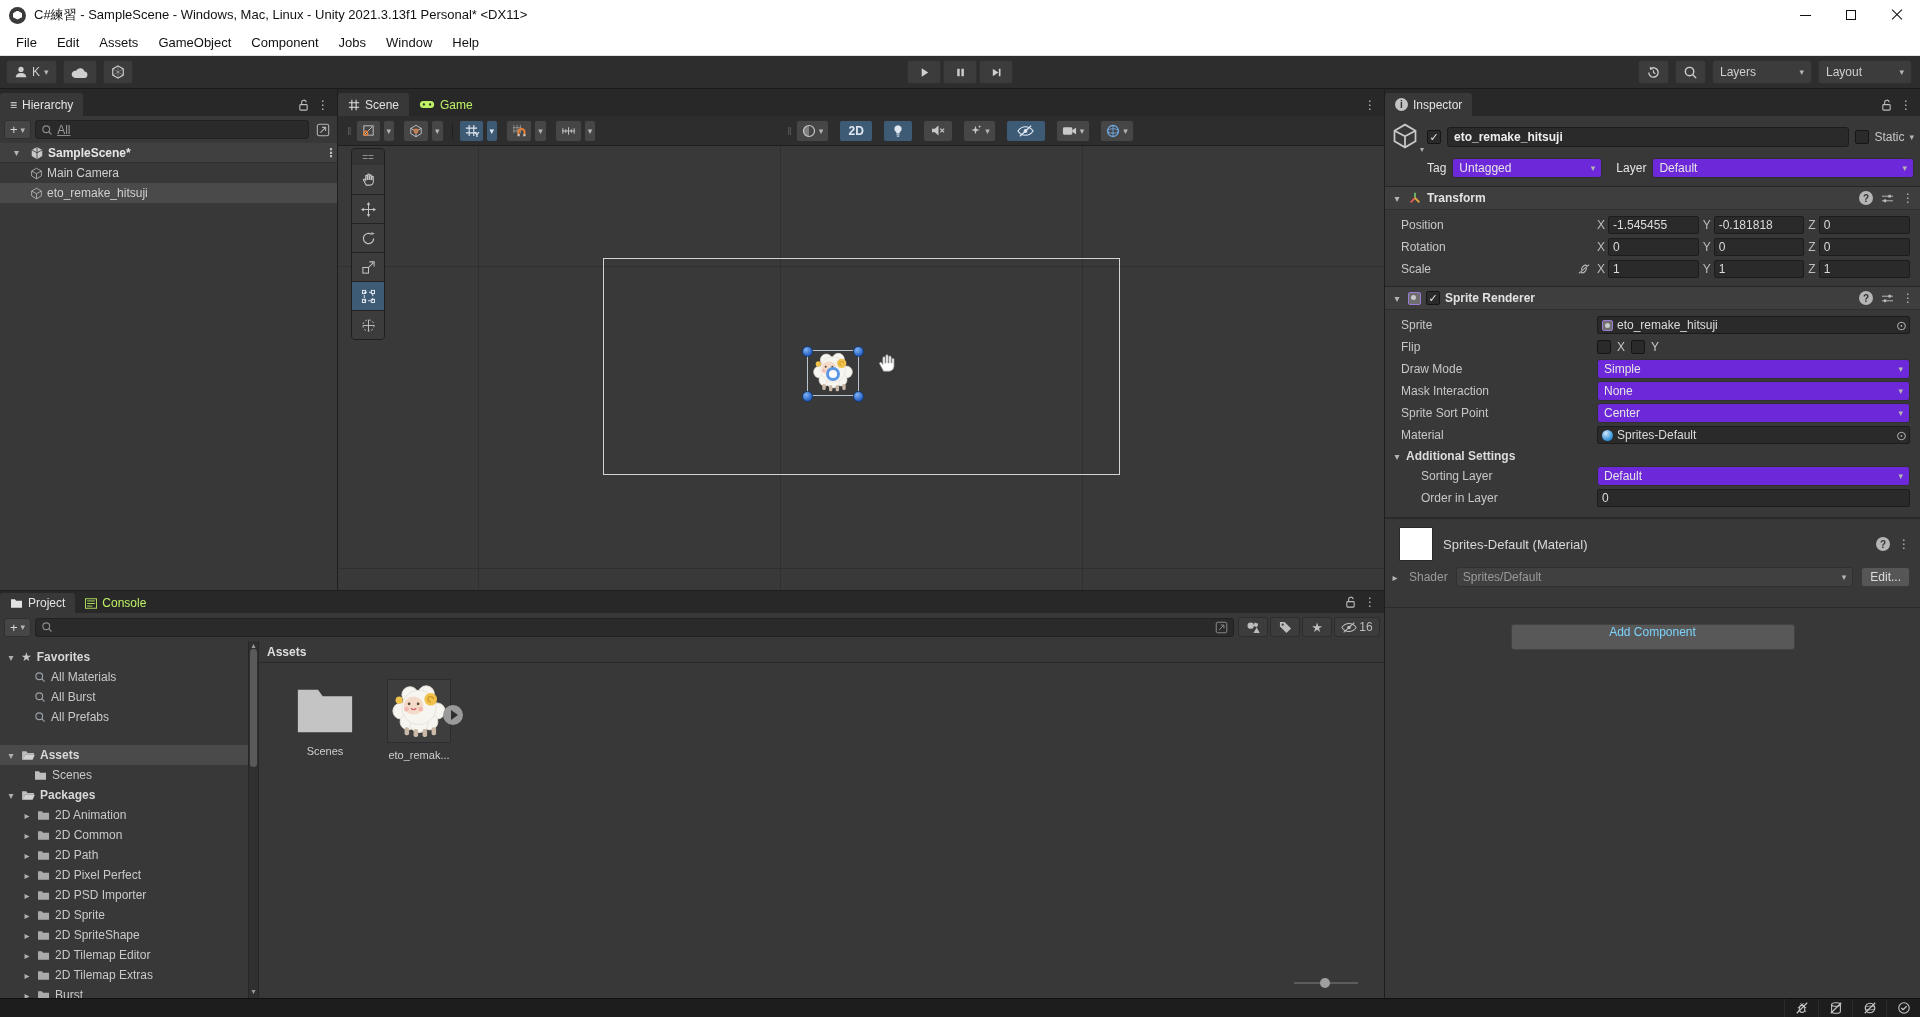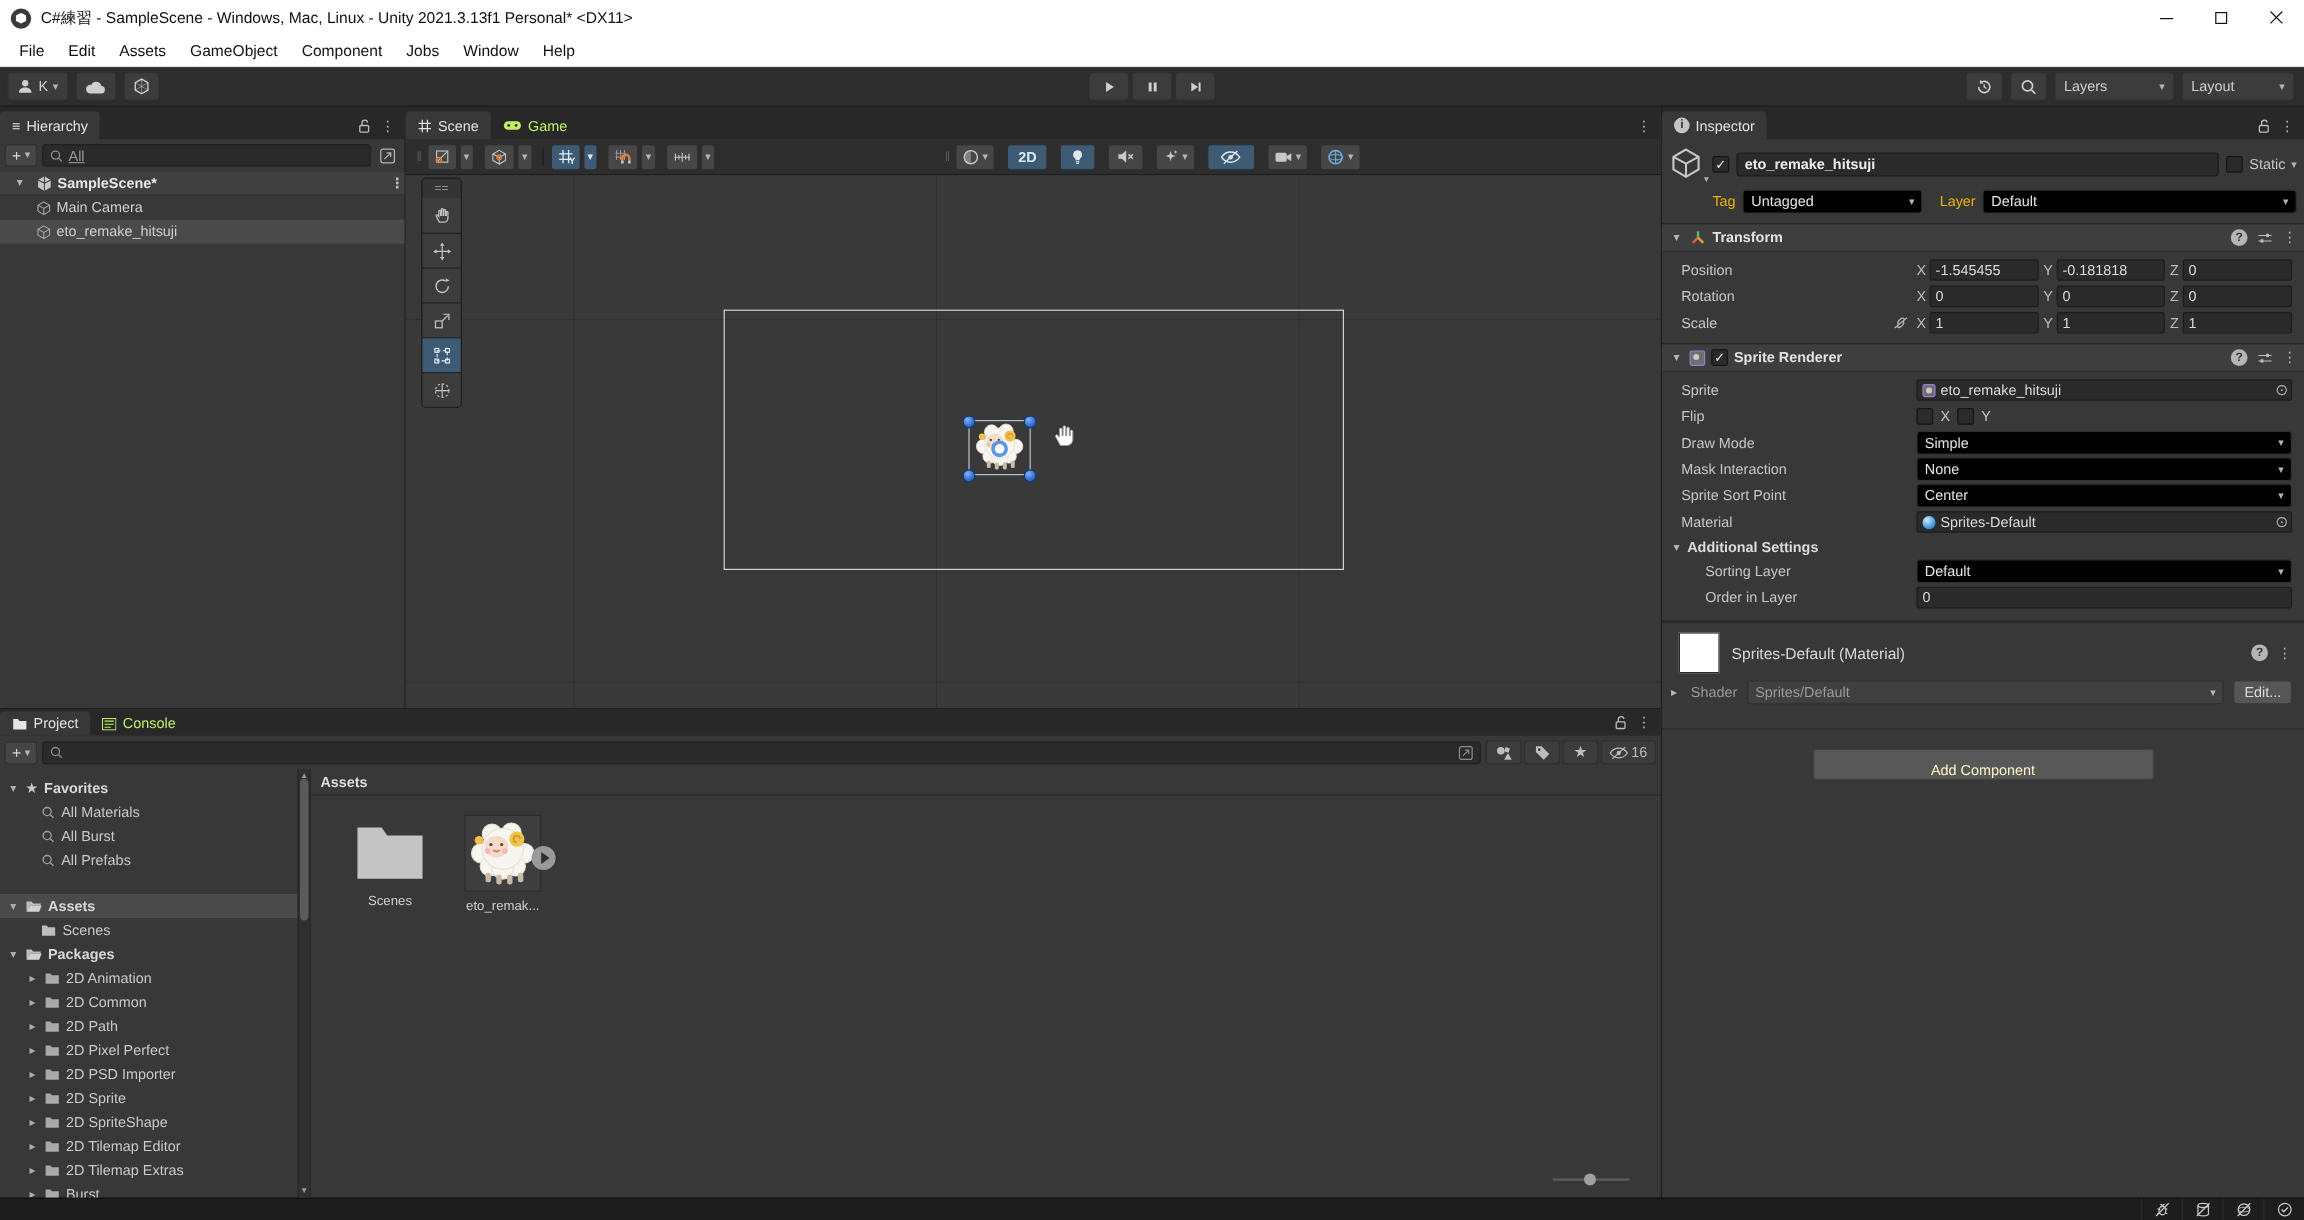--- a/index.html
+++ b/index.html
@@ -124,23 +124,23 @@
 
   
   .insp-scroll { flex:1; overflow:hidden; display:flex; flex-direction:column;}
   .go-header { padding:6px 6px 4px 6px; display:flex; align-items:center; gap:6px; }
   .go-icon { width:30px; height:30px; position:relative; color:#c8c8c8; flex:0 0 auto;}
   .go-icon .mini-caret { position:absolute; right:-3px; bottom:-2px; font-size:8px; color:#b0b0b0; }
   .cb { width:14px; height:14px; background:#2a2a2a; border:1px solid #151515; border-radius:2px; display:flex; align-items:center; justify-content:center; font-size:11px; color:#e8e8e8; flex:0 0 auto;}
   .name-field { flex:1; height:20px; background:#2a2a2a; border:1px solid #1c1c1c; border-radius:3px; display:flex; align-items:center; padding:0 6px; font-weight:bold; color:#eeeeee; }
   .static-grp { display:flex; align-items:center; gap:5px; color:#c7c7c7; }
   .tag-row { display:flex; align-items:center; gap:6px; padding:2px 6px 8px 42px; }
-  .dd { height:20px; background:#000000; border:1px solid #303030; border-radius:3px; display:flex; align-items:center; justify-content:space-between; padding:0 6px; color:#e6e6e6; gap:6px;}
+  .dd { height:20px; background:#6d28d9; border:1px solid #303030; border-radius:3px; display:flex; align-items:center; justify-content:space-between; padding:0 6px; color:#e6e6e6; gap:6px;}
   .dd.small { flex:1; }
-  .lab { color:#eab308; }
+  .lab { color:#e5e5e5; }
 
   .comp-header { height:24px; background:#3e3e3e; border-top:1px solid #262626; border-bottom:1px solid #2f2f2f; display:flex; align-items:center; gap:5px; padding:0 6px; }
   .comp-header .title { font-weight:bold; color:#e2e2e2; }
   .comp-header .right { margin-left:auto; display:flex; align-items:center; gap:8px; color:#bdbdbd;}
   .help-c { width:14px; height:14px; border-radius:50%; background:#b5b5b5; color:#333; font-size:10px; font-weight:bold; display:flex; align-items:center; justify-content:center; }
   .fo-tri { font-size:10px; color:#b5b5b5; width:12px; text-align:center;}
 
   .insp-row { min-height:22px; display:flex; align-items:center; padding:1px 10px 1px 16px; }
   .insp-row .rlabel { width:196px; flex:0 0 auto; color:#c7c7c7; display:flex; align-items:center; gap:4px;}
   .insp-row .rvalue { flex:1; display:flex; align-items:center; gap:4px; }
@@ -160,21 +160,21 @@
 
   .mat-sep { border-top:2px solid #2a2a2a; margin-top:8px; }
   .mat-header { display:flex; align-items:center; gap:10px; padding:8px 10px 4px 14px; }
   .mat-thumb { width:34px; height:34px; background:#ffffff; border:1px solid #2a2a2a; flex:0 0 auto;}
   .mat-title { font-size:13px; color:#d8d8d8; }
   .mat-header .right { margin-left:auto; display:flex; gap:8px; align-items:center; color:#bdbdbd;}
   .shader-row { display:flex; align-items:center; gap:8px; padding:2px 10px 10px 4px; }
   .dd.disabled { background:#404040; color:#9a9a9a; flex:1;}
   .edit-btn { height:20px; background:#565656; border:1px solid #3a3a3a; border-radius:3px; color:#dcdcdc; padding:0 8px; display:flex; align-items:center;}
   .addcomp-wrap { border-top:1px solid #2a2a2a; margin-top:10px; padding-top:16px; display:flex; justify-content:center; }
-  .addcomp { width:284px; height:26px; background:#585858; border:1px solid #424242; border-radius:3px; color:#fef9c3; font-size:12px; display:flex; align-items:flex-end; justify-content:center; }
+  .addcomp { width:284px; height:26px; background:#585858; border:1px solid #424242; border-radius:3px; color:#7dd3fc; font-size:12px; display:flex; align-items:flex-start; justify-content:center; }
 
   
   .statusbar { height:19px; background:#1d1d1d; border-top:1px solid #101010; display:flex; align-items:center; justify-content:flex-end; flex:0 0 auto; }
   .sb-icon { width:34px; height:100%; display:flex; align-items:center; justify-content:center; color:#c8c8c8; border-left:1px solid #2b2b2b; }
 </style>
 </head>
 <body>
 
 <div class="window">
 

